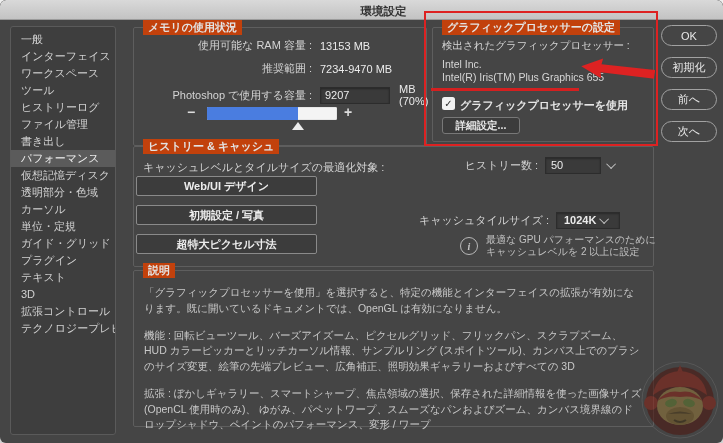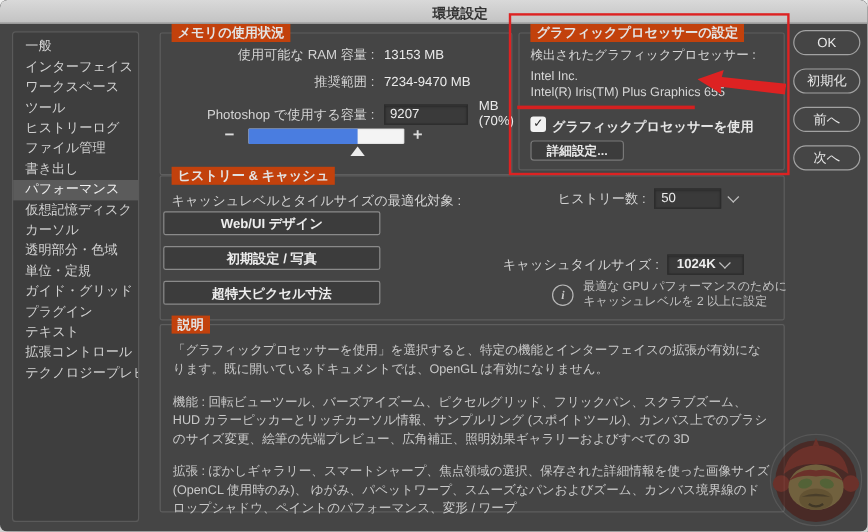--- a/index.html
+++ b/index.html
@@ -64,26 +64,27 @@
 
   <div class="side-item">一般</div>
       <div class="side-item">インターフェイス</div>
       <div class="side-item">ワークスペース</div>
       <div class="side-item">ツール</div>
       <div class="side-item">ヒストリーログ</div>
       <div class="side-item">ファイル管理</div>
       <div class="side-item">書き出し</div>
       <div class="side-item selected">パフォーマンス</div>
       <div class="side-item">仮想記憶ディスク</div>
+      <div class="side-item">透明部分・色域</div>
       <div class="side-item">カーソル</div>
-      <div class="side-item">透明部分・色域</div>
       <div class="side-item">単位・定規</div>
       <div class="side-item">ガイド・グリッド・スライス</div>
       <div class="side-item">プラグイン</div>
       <div class="side-item">テキスト</div>
+      <div class="side-item">3D</div>
       <div class="side-item">拡張コントロール</div>
       <div class="side-item">テクノロジープレビュー</div>
     </div>
 
   <div class="group" style="left:133px;top:27px;width:292px;height:117px;">
     <span class="legend">メモリの使用状況</span>
     <div class="mem-row" style="top:10px;">
       <span class="mlabel">使用可能な RAM 容量 :</span>
       <span class="mval">13153 MB</span>
     </div>

